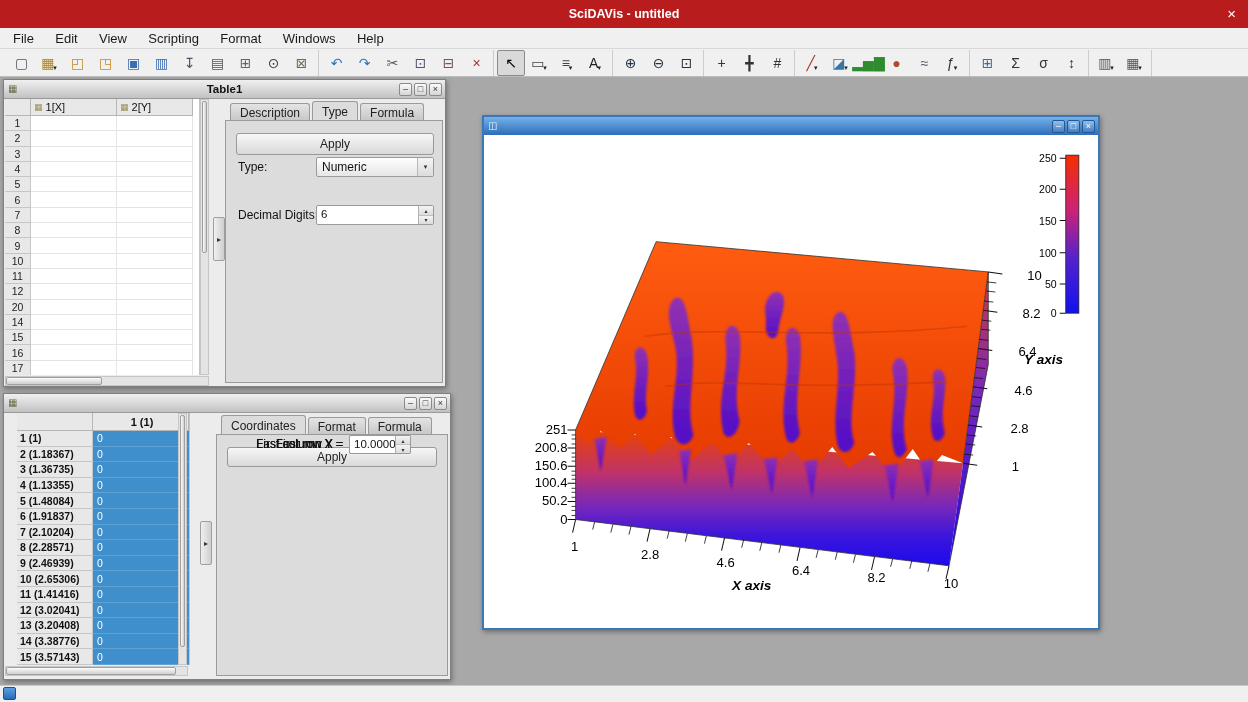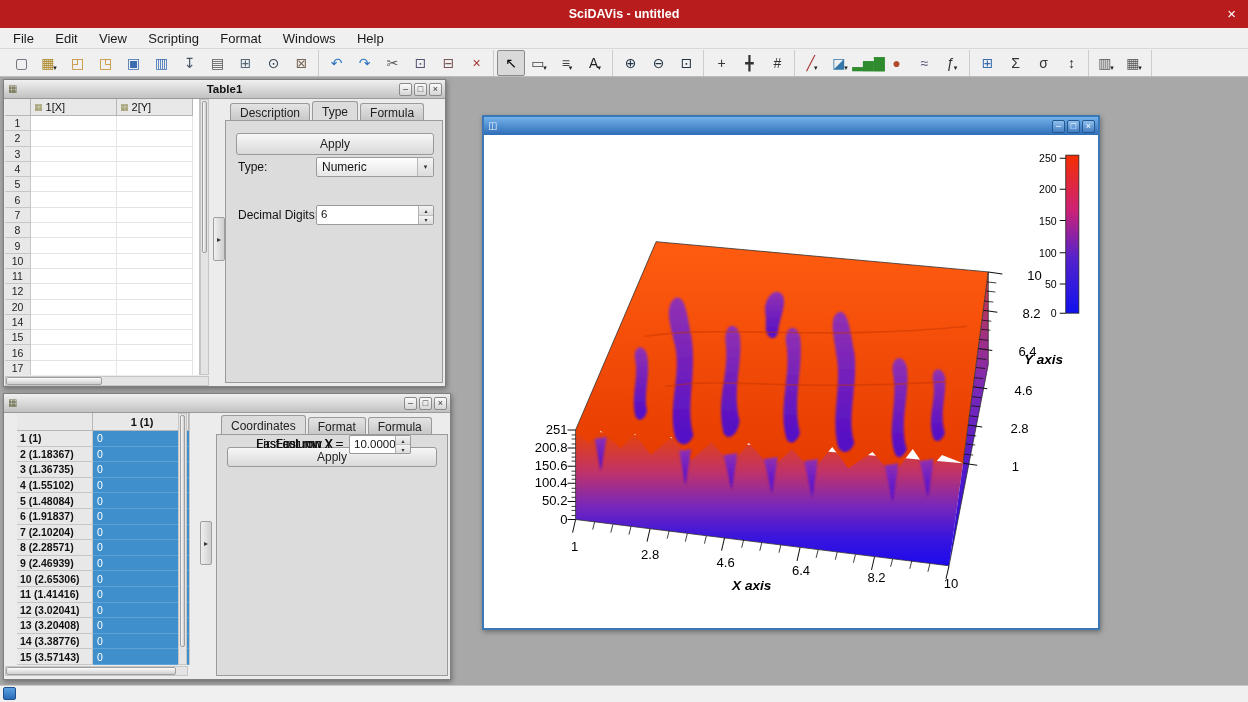--- a/index.html
+++ b/index.html
@@ -564,21 +564,21 @@
                 <div class="mrh">2 (1.18367)</div>
                 <div class="mval">0</div>
               </div>
 
               <div class="m1-row">
                 <div class="mrh">3 (1.36735)</div>
                 <div class="mval">0</div>
               </div>
 
               <div class="m1-row">
-                <div class="mrh">4 (1.55102)</div>
+                <div class="mrh">4 (1.13355)</div>
                 <div class="mval">0</div>
               </div>
 
               <div class="m1-row">
                 <div class="mrh">5 (1.48084)</div>
                 <div class="mval">0</div>
               </div>
 
               <div class="m1-row">
                 <div class="mrh">6 (1.91837)</div>

